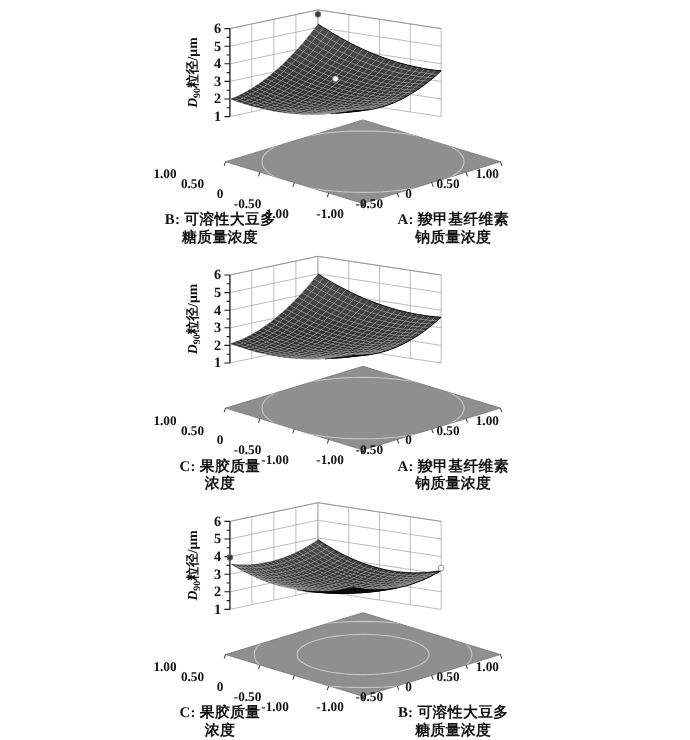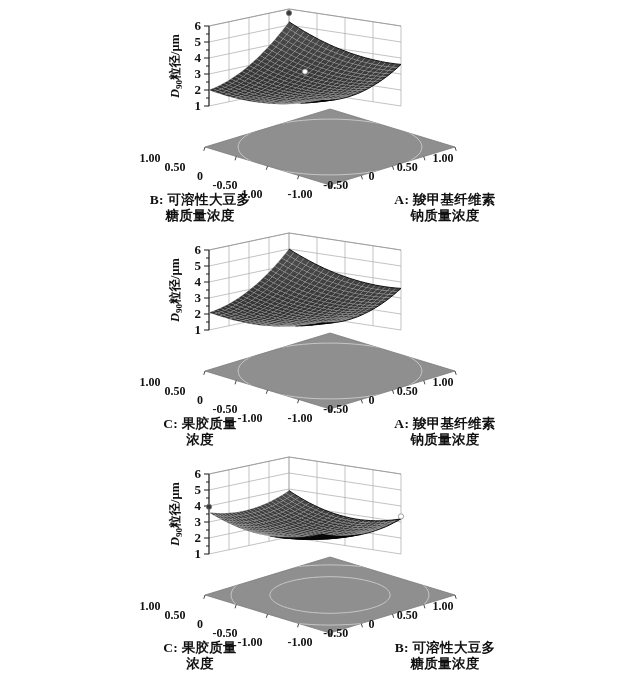--- a/index.html
+++ b/index.html
@@ -4,21 +4,21 @@
 <style>
   html,body{margin:0;padding:0;background:#ffffff;}
   body{width:627px;height:673px;position:relative;overflow:hidden;
        font-family:"Liberation Serif","DejaVu Serif",serif;color:#111;}
   .figure{position:absolute;left:0;top:0;width:627px;height:673px;}
   .plot-block{position:relative;width:627px;height:224px;}
   .chart{position:absolute;left:115px;top:0;width:400px;height:224px;}
   .axis-title{position:absolute;top:192px;text-align:center;font-size:13.5px;
               font-weight:700;line-height:1.22;letter-spacing:.3px;transform:translateX(-50%);}
   .axis-title.left{left:200px;}
-  .axis-title.right{left:445px;}
+  .axis-title.right{left:412px;}
   .ztitle{font-size:12.5px;font-weight:700;fill:#111;}
   .ztitle .dvar{font-style:italic;}
   text{user-select:none;}
 </style>
 </head>
 <body>
 
 <div class="figure">
 
   <section class="plot-block">

